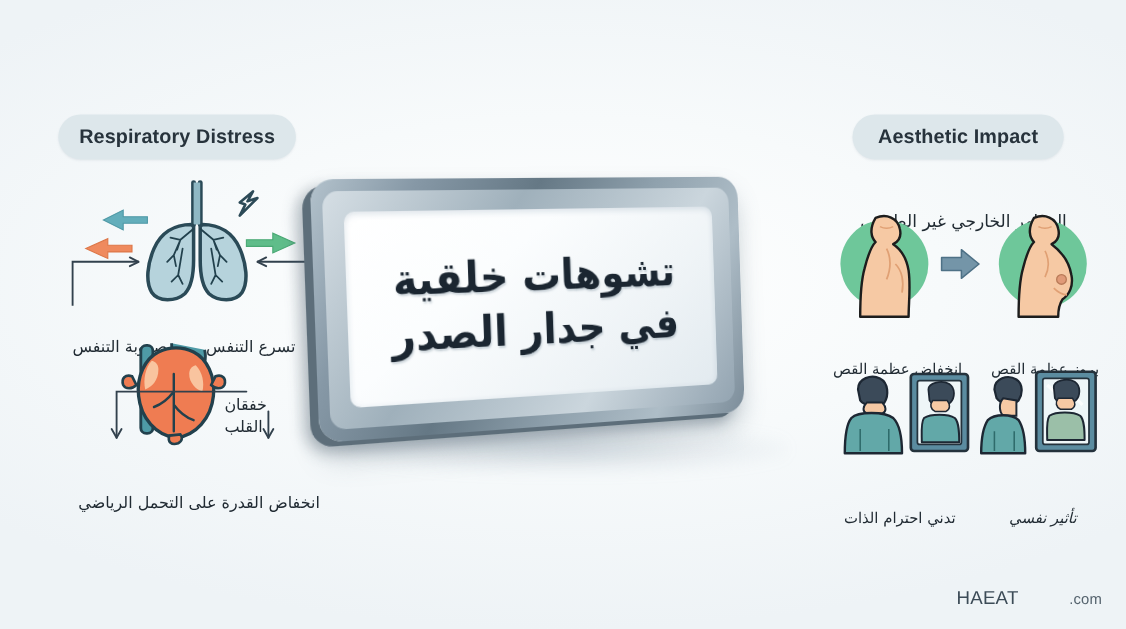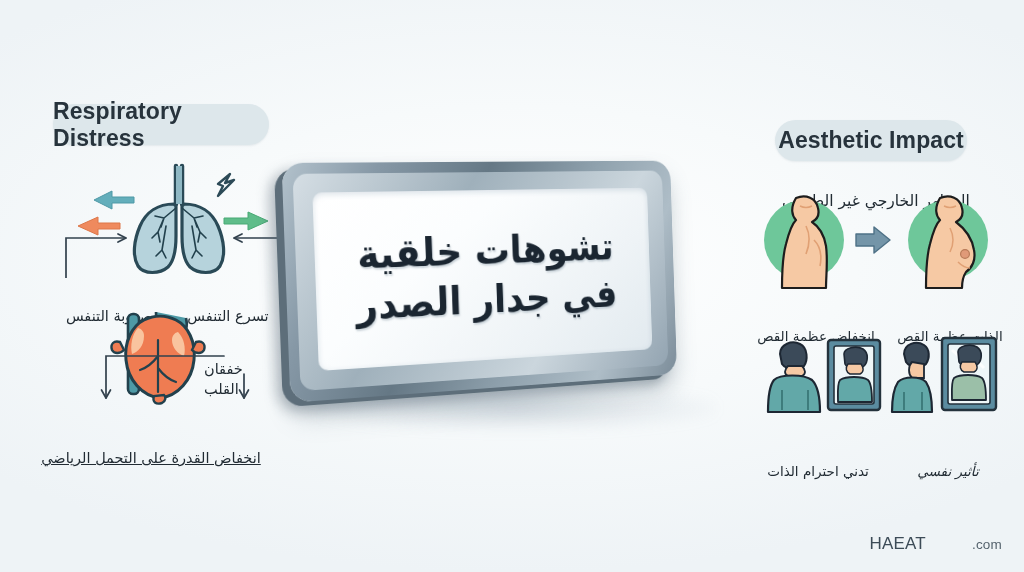--- a/index.html
+++ b/index.html
@@ -20,26 +20,26 @@
 
   
   .pill {
     position:absolute;
     background:#dde7eb;
     border-radius:26px;
     display:flex; align-items:center; justify-content:center;
     color:#27333c;
     font-family:"Liberation Sans", sans-serif;
     font-weight:bold;
-    font-size:23px;
+    font-size:18px;
     letter-spacing:0.1px;
     box-shadow:0 1px 2px rgba(80,100,115,.10);
   }
   #pill-left  { left:53px;  top:104px; width:216px; height:41px; }
-  #pill-right { left:775px; top:120px; width:192px; height:41px; }
+  #pill-right { left:775px; top:104px; width:192px; height:41px; }
 
   
   .ar {
     position:absolute;
     direction:rtl;
     color:#212b33;
     font-family:"DejaVu Sans", sans-serif;
     font-size:14.5px;
     line-height:1.35;
     text-align:center;
@@ -194,21 +194,21 @@
       <path d="M196 34 L196 58"></path>
       <path d="M196 58 l-4.5 -8 M196 58 l4.5 -8"></path>
     </g>
   </svg>
 
   <div class="ar wrap" style="left:204px; top:324px; width:80px; text-align:left;">
     <div>خفقان</div>
     <div>القلب</div>
   </div>
 
-  <div class="ar" style="left:26px; top:413px; width:250px;text-decoration:underline;">
+  <div class="ar" style="left:56px; top:413px; width:250px;">
     <span>انخفاض القدرة على التحمل الرياضي</span>
   </div>
 
   <div id="sign-wrap">
     <div id="sign-shadow"></div>
     <div id="sign-outer">
       <div id="sign-frame">
         <div id="sign-bevel">
           <div id="sign-face">
             <div class="sign-line">تشوهات خلقية</div>
@@ -249,21 +249,21 @@
       <path d="M206 76 C210 80 214 82 218 82" fill="none" stroke="#e0a074" stroke-width="1.5"></path>
       <path d="M198 42 C202 50 202 58 198 66" fill="none" stroke="#e0a074" stroke-width="1.5"></path>
       <path d="M192 20 C196 22 200 22 204 20" fill="none" stroke="#e0a074" stroke-width="1.4"></path>
     </g>
   </svg>
 
   <div class="ar" style="left:742px; top:291px; width:148px; font-size:13.5px;">
     <span>انخفاض عظمة القص</span>
   </div>
   <div class="ar" style="left:886px; top:291px; width:128px; font-size:13.5px;">
-    <span>الذات عظمة القص</span>
+    <span>بروز عظمة القص</span>
   </div>
 
   <svg class="abs" style="left:762px; top:336px;" width="238" height="88" viewBox="0 0 238 88">
 
     <g>
       <path d="M18 18 C18 8 30 4 38 8 C46 12 46 24 42 30 C38 34 24 34 20 28 Z" fill="#3b4a59" stroke="#1d2733" stroke-width="2"></path>
       <path d="M26 30 C22 34 22 38 26 40 L40 40 C44 38 44 34 40 30 Z" fill="#f6c9a4" stroke="#1d2733" stroke-width="1.8"></path>
       <path d="M12 44 C18 38 42 38 50 44 C56 50 58 62 58 76 L6 76 C6 62 7 50 12 44 Z" fill="#62a8a8" stroke="#1d2733" stroke-width="2.2" stroke-linejoin="round"></path>
       <path d="M20 54 L20 74 M46 54 L46 74" fill="none" stroke="#2e6b6b" stroke-width="1.4"></path>
 

